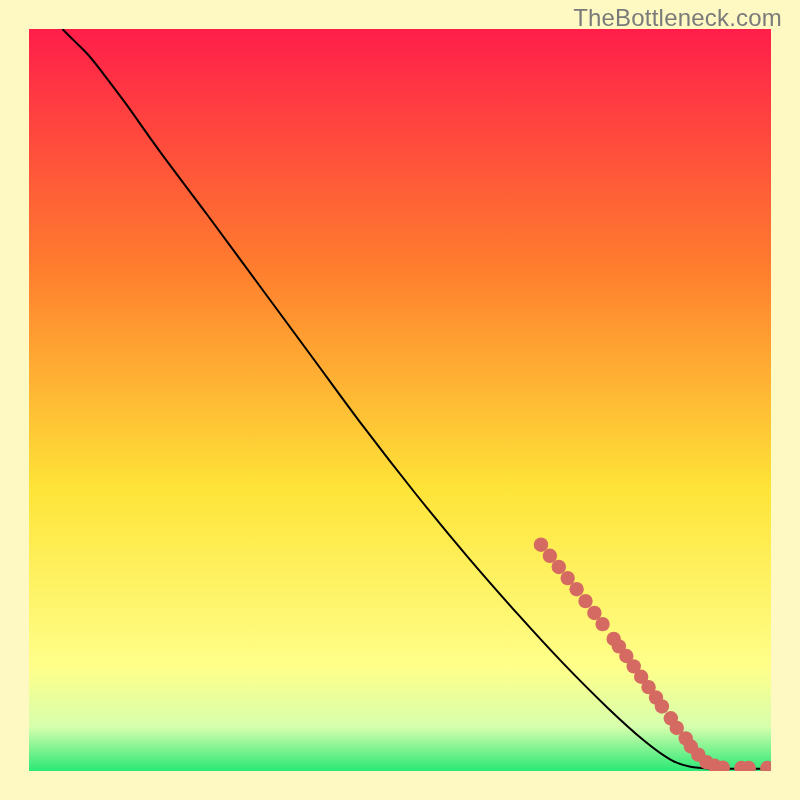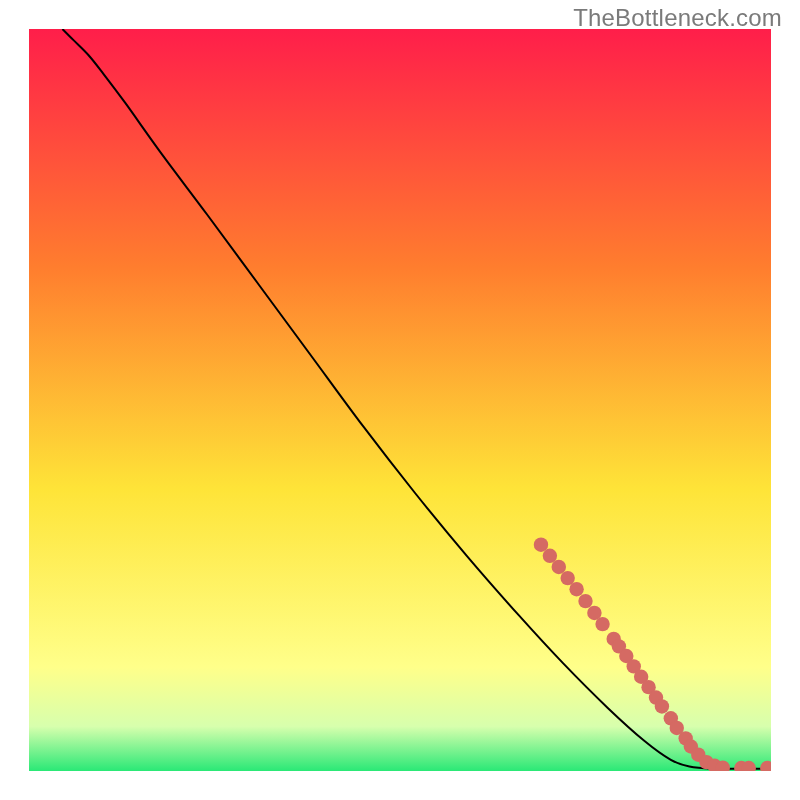--- a/index.html
+++ b/index.html
@@ -8,21 +8,21 @@
     width: 800px;
     height: 800px;
     background: #000;
     font-family: Arial, Helvetica, sans-serif;
     overflow: hidden;
   }
   .frame {
     position: relative;
     width: 800px;
     height: 800px;
-    background: #ffffff;
+    background: #fef9c3;
   }
   .attribution {
     position: absolute;
     top: 4px;
     right: 18px;
     color: #7a7a7a;
     font-size: 24px;
     letter-spacing: 0.2px;
   }
   .plot-wrap {

